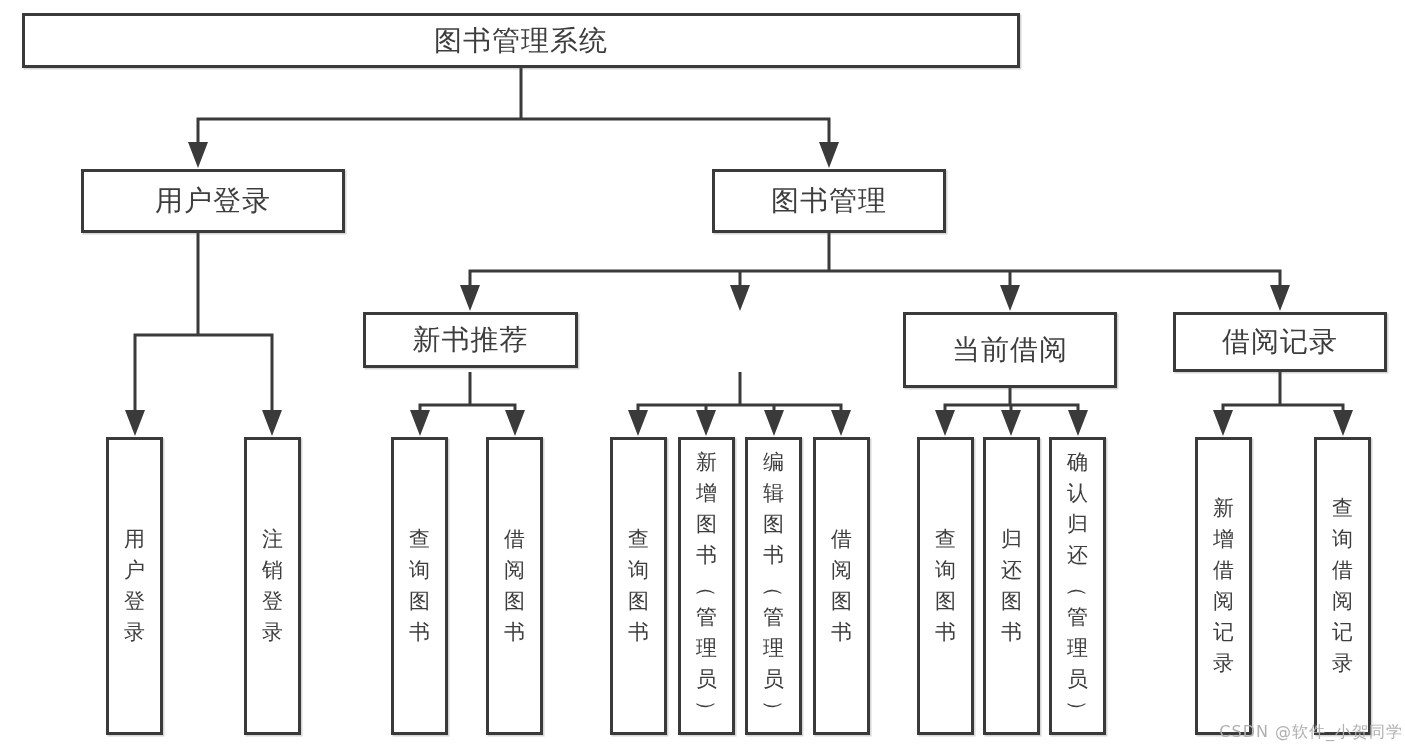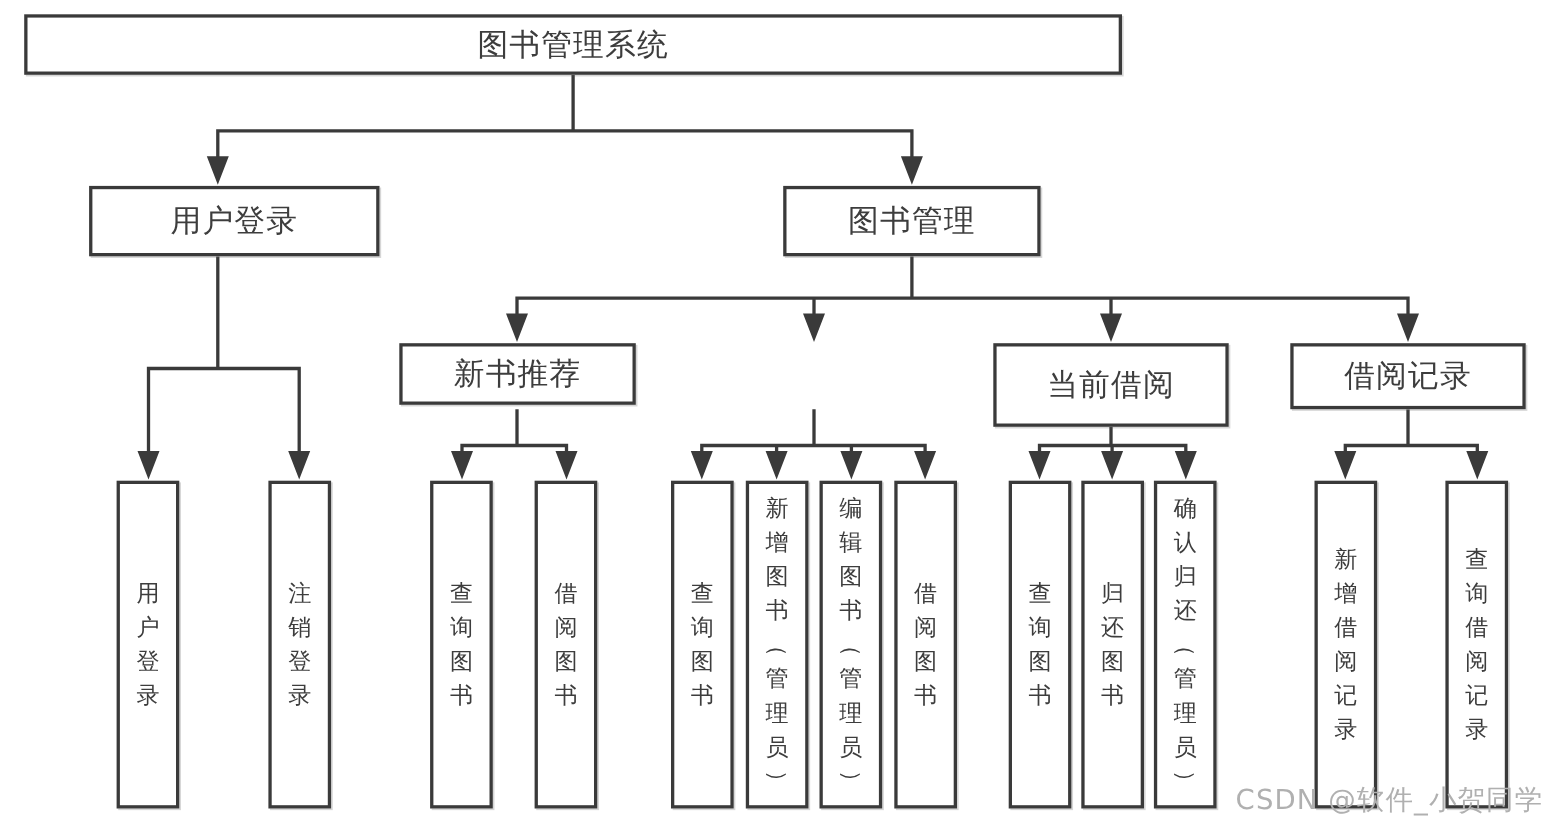--- a/index.html
+++ b/index.html
@@ -38,21 +38,21 @@
     top:437px;height:298px;width:57px;
     flex-direction:column;
     font-size:21px;
     line-height:1;
   }
   .vbox span{display:block;margin:5px 0;}
   .vbox span.rot{transform:rotate(90deg);}
   .watermark{
     position:absolute;
     right:2px;bottom:4px;
-    font-size:25px;
+    font-size:16px;
     color:var(--wm);
     letter-spacing:1px;
     z-index:5;
     white-space:nowrap;
     margin-left:36px;
   }
 </style>
 </head>
 <body>
 

